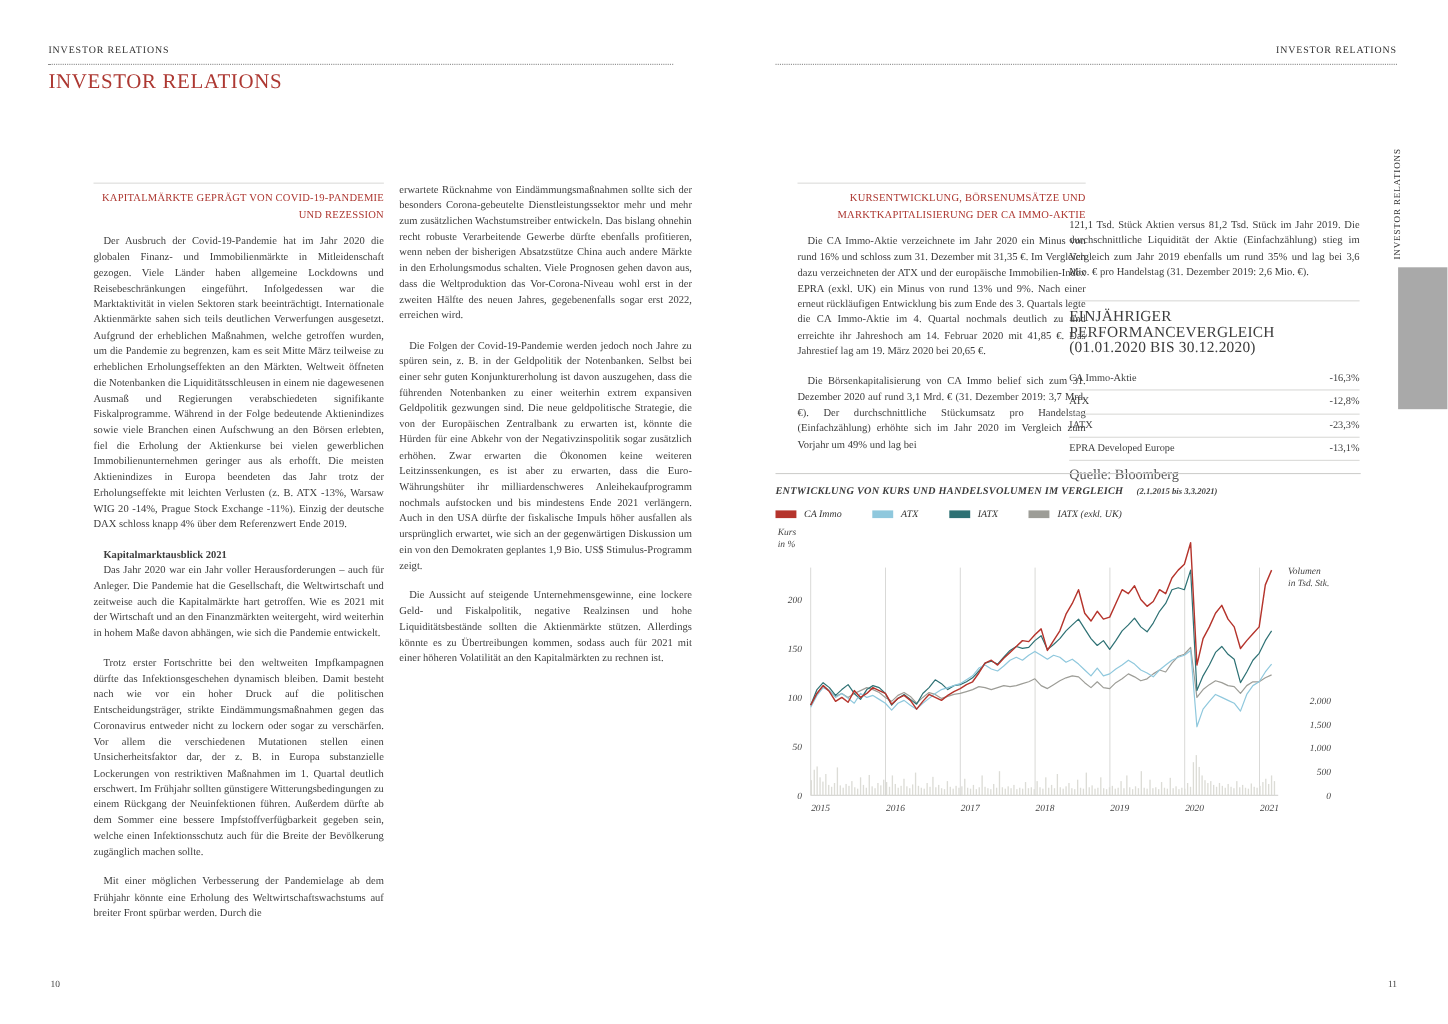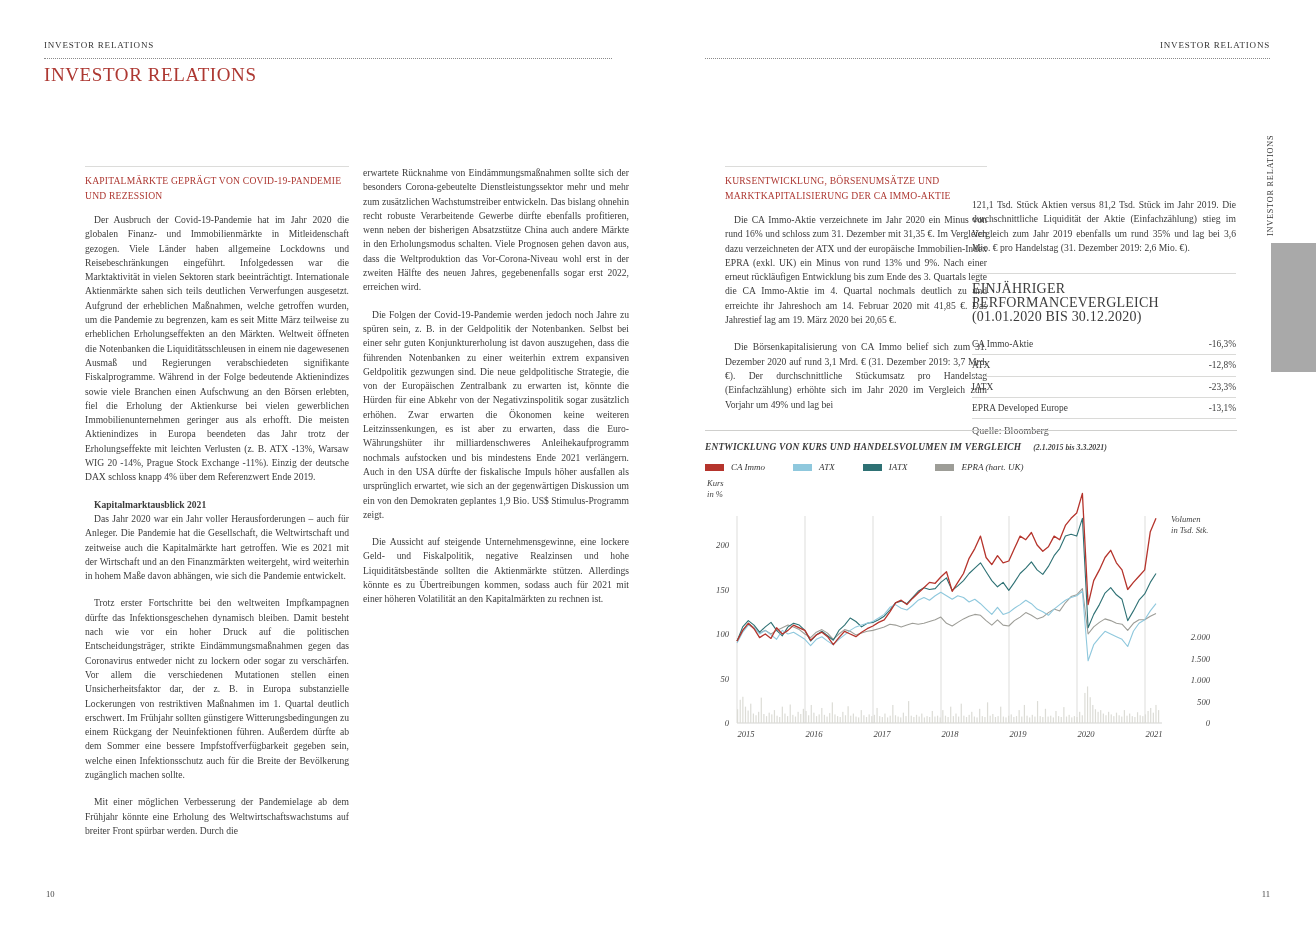--- a/index.html
+++ b/index.html
@@ -8,29 +8,29 @@
   .abs{position:absolute;}
   
   .running-head{font-size:9px;letter-spacing:0.8px;color:#333;}
   .head-rule{border-top:1px dotted #8a8a8a;height:0;}
   .page-title{font-size:19px;letter-spacing:0.6px;color:#ad3832;}
   
   .col{font-size:9.6px;line-height:14.3px;text-align:justify;color:#3c3c3c;}
   .col p{margin:0 0 13px 0;text-indent:9px;}
   .col p:last-child{margin-bottom:0;}
   .sec-rule{border-top:1px solid #dcdcda;margin-bottom:6px;}
-  .sec-head{color:#ad3832;font-size:9.6px;line-height:15px;letter-spacing:0.2px;margin:0 0 10px 0;text-align:left;}
+  .sec-head{color:#ad3832;font-size:9.6px;line-height:15px;letter-spacing:0.2px;margin:0 0 10px 0;text-align:right;}
   .sub-head{font-weight:bold;margin:0;text-indent:9px;}
   
   .tbl-rule{border-top:1px solid #d9d9d7;margin-bottom:8px;}
   .tbl-title{font-size:14px;line-height:14px;letter-spacing:0.2px;text-align:left;margin-bottom:10px;}
   .tbl-row{display:flex;justify-content:space-between;align-items:flex-end;
            border-bottom:1px solid #dadad8;padding:3px 0 3px 0;font-size:9.4px;}
   .tbl-row .val{text-align:right;}
-  .tbl-src{font-size:10px;color:#555;margin-top:5px;}
+  .tbl-src{font-size:13px;color:#555;margin-top:5px;}
   
   .chart-rule{border-top:1px solid #cfcfcd;margin-bottom:5px;}
   .chart-title{font-size:9.4px;font-weight:bold;letter-spacing:0.2px;display:inline;}
   .chart-subtitle{font-size:7.9px;font-weight:bold;color:#444;display:inline;margin-left:8px;}
   .legend{display:flex;gap:28px;margin-top:8px;align-items:center;}
   .legend-item{display:flex;align-items:center;font-size:9px;color:#333;}
   .legend-swatch{width:19px;height:7px;margin-right:7px;display:inline-block;}
   #chart-svg text.tick{font-family:"Liberation Serif","DejaVu Serif",serif;font-size:8.6px;fill:#444;}
   
   .vertical-label{font-size:8.2px;letter-spacing:0.8px;color:#333;white-space:nowrap;
@@ -115,21 +115,21 @@
     <span class="legend-item">
       <span class="legend-swatch" style="background: rgb(143, 200, 221);"></span>
       <span>ATX</span>
     </span>
     <span class="legend-item">
       <span class="legend-swatch" style="background: rgb(46, 113, 116);"></span>
       <span>IATX</span>
     </span>
     <span class="legend-item">
       <span class="legend-swatch" style="background: rgb(157, 157, 151);"></span>
-      <span>EPRA (hart. UK)</span>
+      <span>IATX (exkl. UK)</span>
     </span>
   </div>
   <svg id="chart-svg" width="532" height="272" viewBox="0 0 532 272" style="display:block;margin-top:2px;">
       <line x1="32" y1="42" x2="32" y2="249" stroke="#d4d4d2" stroke-width="0.8"></line>
       <text x="41" y="263" text-anchor="middle" class="tick">2015</text>
       <line x1="100" y1="42" x2="100" y2="249" stroke="#d4d4d2" stroke-width="0.8"></line>
       <text x="109" y="263" text-anchor="middle" class="tick">2016</text>
       <line x1="168" y1="42" x2="168" y2="249" stroke="#d4d4d2" stroke-width="0.8"></line>
       <text x="177" y="263" text-anchor="middle" class="tick">2017</text>
       <line x1="236" y1="42" x2="236" y2="249" stroke="#d4d4d2" stroke-width="0.8"></line>

